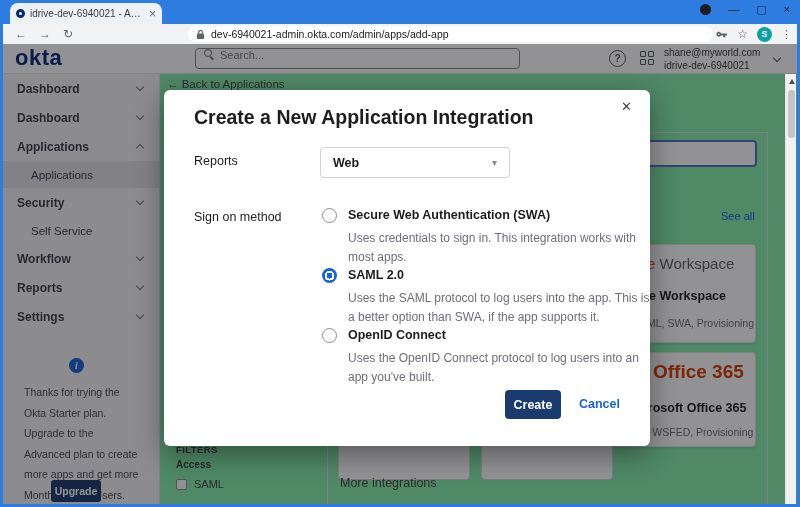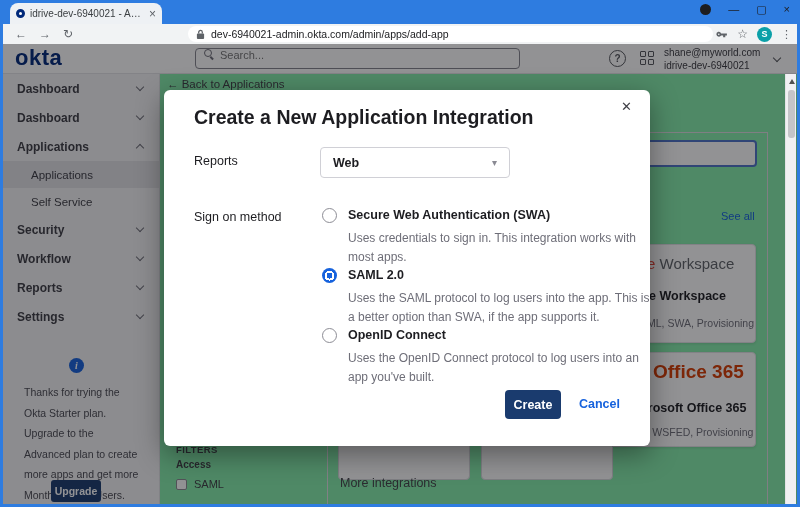--- a/index.html
+++ b/index.html
@@ -216,26 +216,26 @@
         <span>Dashboard</span>
           <span class="chev down"></span>
       </div>
       <div class="side-item">
         <span>Applications</span>
           <span class="chev up"></span>
       </div>
       <div class="side-item side-sub selected">
         <span>Applications</span>
       </div>
+      <div class="side-item">
+        <span>Security</span>
+          <span class="chev down"></span>
+      </div>
       <div class="side-item side-sub">
         <span>Self Service</span>
-      </div>
-      <div class="side-item">
-        <span>Security</span>
-          <span class="chev down"></span>
       </div>
       <div class="side-item">
         <span>Workflow</span>
           <span class="chev down"></span>
       </div>
       <div class="side-item">
         <span>Reports</span>
           <span class="chev down"></span>
       </div>
       <div class="side-item">

